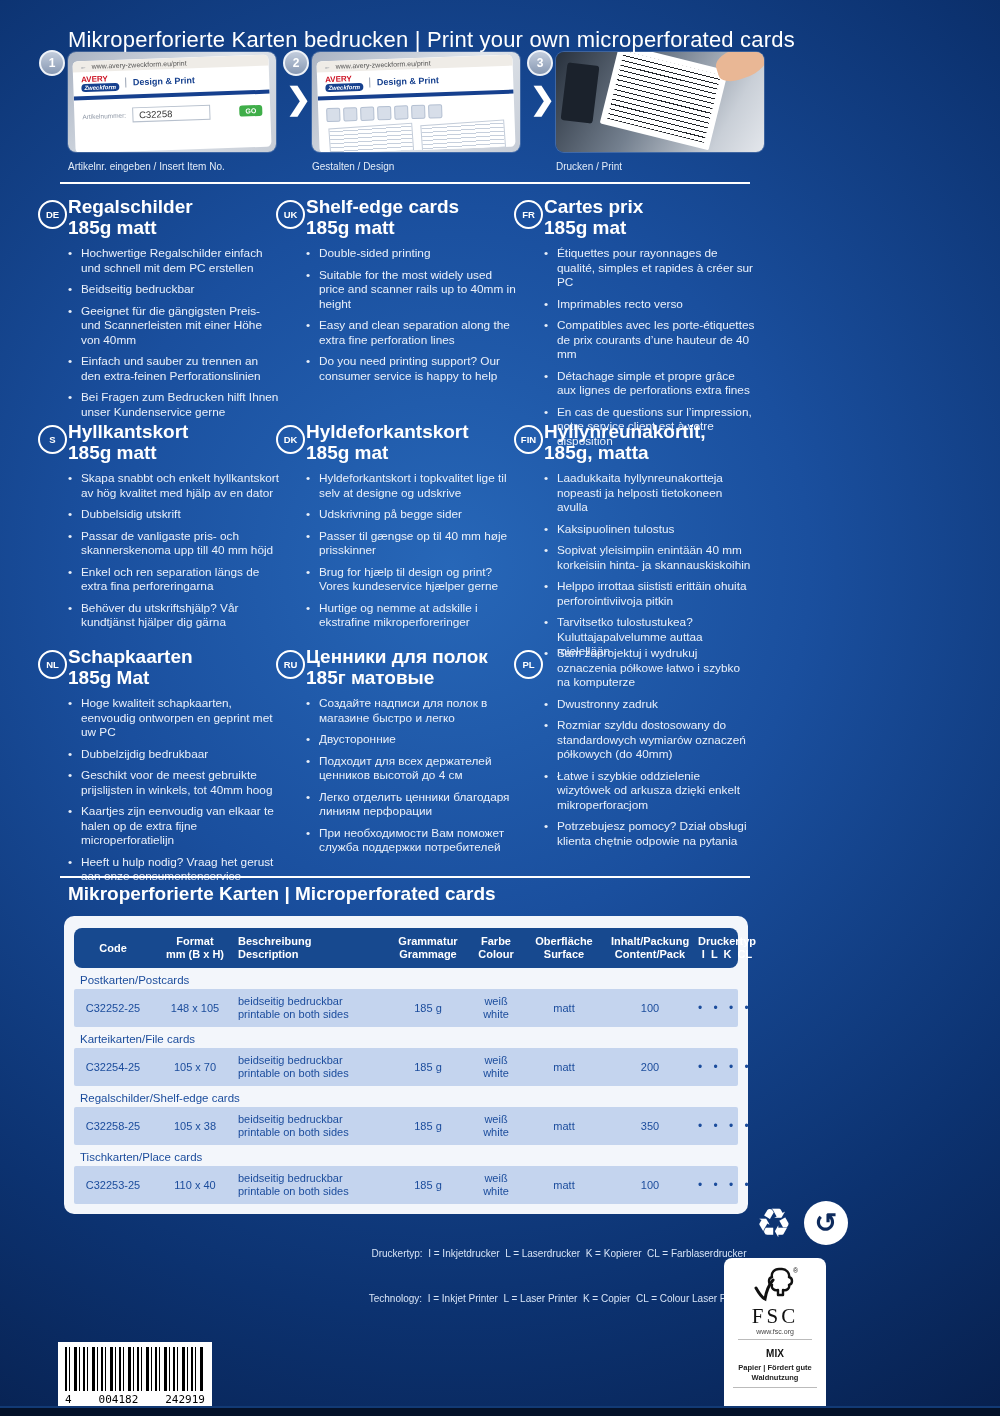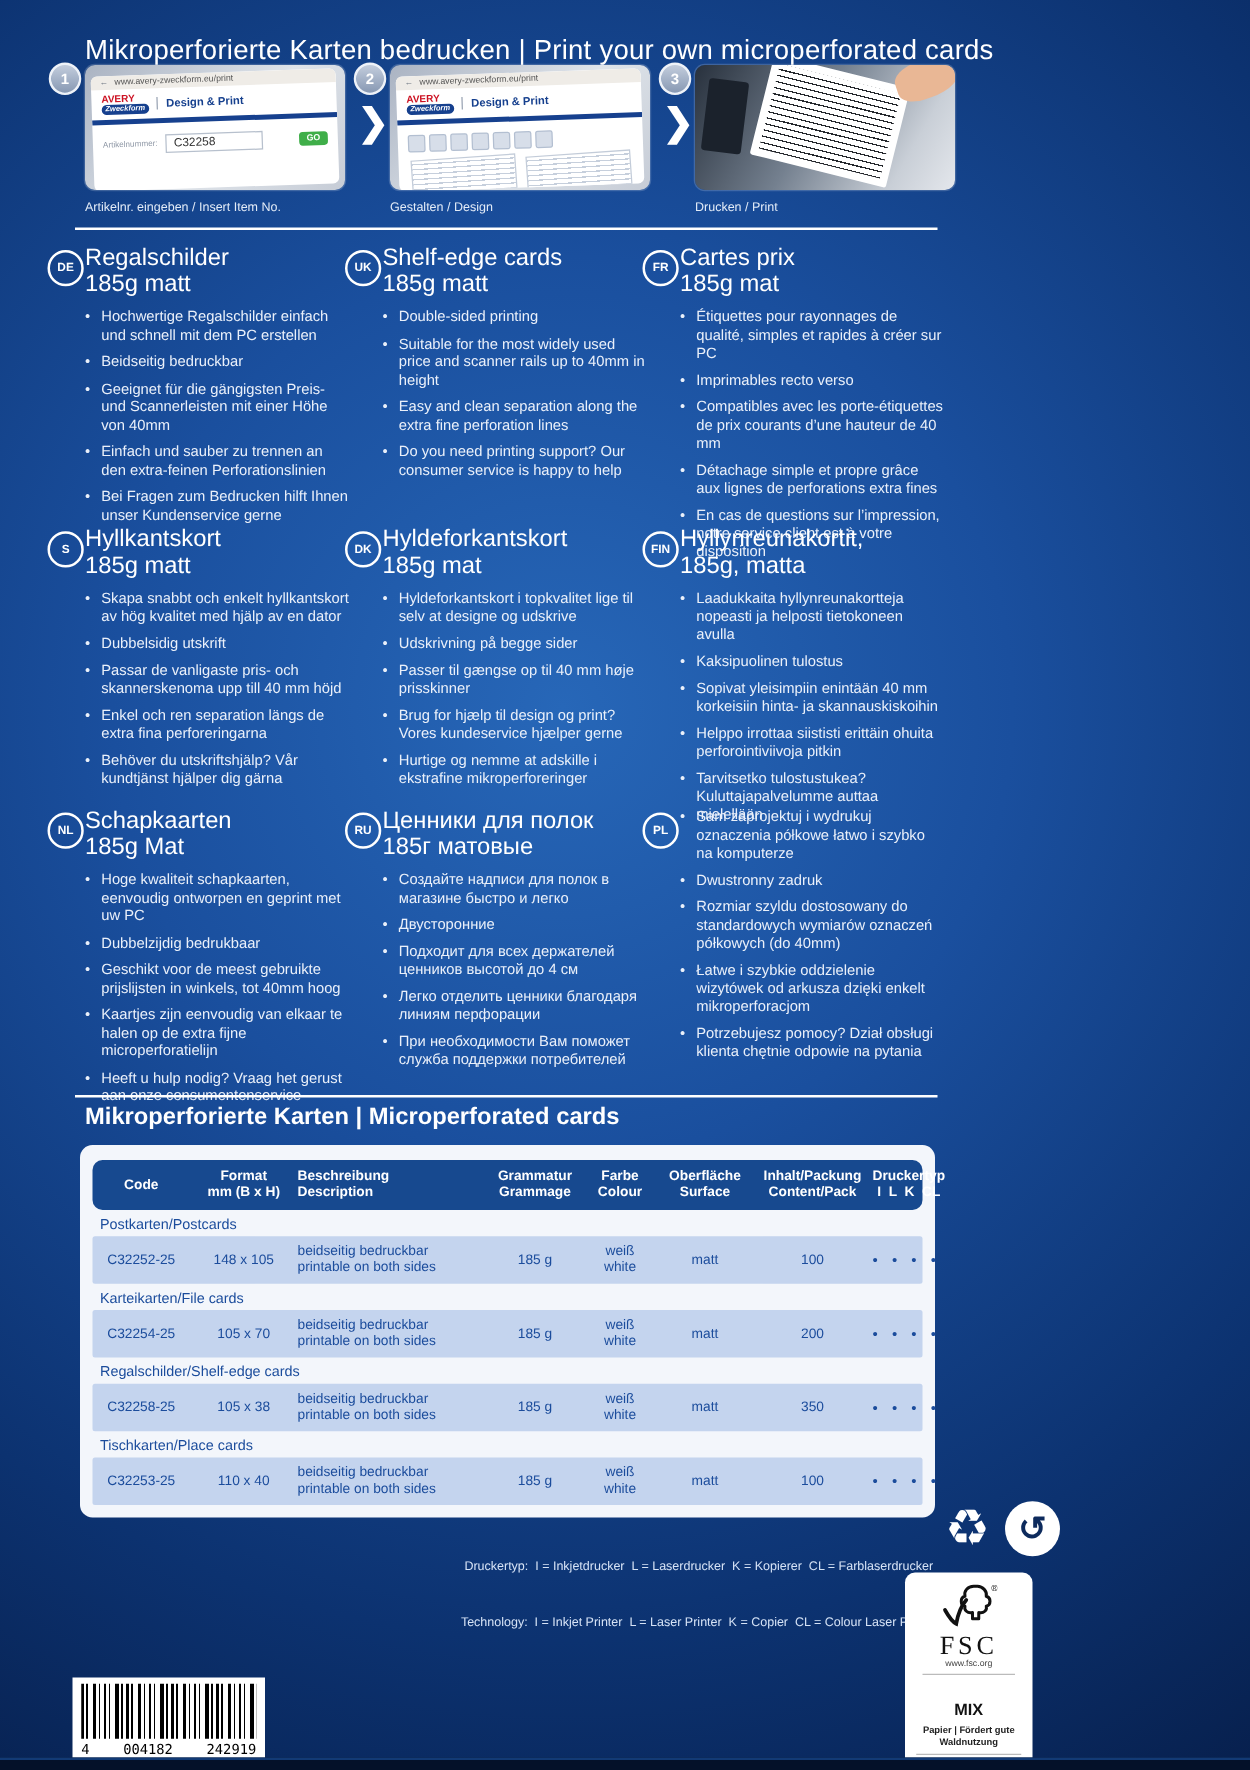--- a/index.html
+++ b/index.html
@@ -42,21 +42,21 @@
     background-image:repeating-linear-gradient(0deg,#23262b 0 1px,#fff 1px 5px),repeating-linear-gradient(90deg,rgba(255,255,255,.75) 0 2px,rgba(255,255,255,0) 2px 11px);}
   .hand{position:absolute;right:-4px;top:-4px;width:52px;height:30px;background:#e9b795;border-radius:45% 55% 60% 40%;transform:rotate(-18deg);}
   .step-caption{margin-top:9px;color:#e2ebf7;font-size:10px;}
   
   .hline{position:absolute;left:60px;width:690px;height:2px;background:#fff;}
   
   .sections-grid{position:absolute;left:38px;top:196px;display:grid;grid-template-columns:repeat(3,238px);grid-auto-rows:225px;}
   .lang-section{position:relative;padding-left:30px;box-sizing:border-box;}
   .badge{position:absolute;left:0;top:4px;width:25px;height:25px;border:2px solid #fff;border-radius:50%;color:#fff;
     font-weight:bold;font-size:9.5px;display:flex;align-items:center;justify-content:center;}
-  .sec-title{font-size:19px;font-weight:normal;color:#fff;line-height:21px;margin:0 0 8px;}
+  .sec-title{font-size:19px;font-weight:bold;color:#fff;line-height:21px;margin:0 0 8px;}
   .bullets{list-style:none;margin:0;padding:0;width:212px;}
   .bullets li{position:relative;padding-left:13px;color:#eaf0fa;font-size:11.8px;line-height:14.5px;margin-bottom:7px;}
   .bullets li::before{content:"•";position:absolute;left:0;top:0;}
   
   .table-title{position:absolute;left:68px;top:883px;color:#fff;font-size:19px;font-weight:bold;margin:0;}
   .table-card{position:absolute;left:64px;top:916px;width:684px;box-sizing:border-box;background:#f3f6fb;border-radius:10px;
     padding:12px 10px 10px;--cols:78px 86px 152px 76px 60px 76px 96px 1fr;}
   .thead{display:grid;grid-template-columns:var(--cols);background:#17498f;border-radius:8px;padding:7px 0;align-items:center;}
   .th{display:flex;flex-direction:column;justify-content:center;align-items:center;color:#fff;font-size:11px;font-weight:bold;line-height:13px;text-align:center;}
   .th div{white-space:pre;}
@@ -69,21 +69,21 @@
   
   .legend{position:absolute;left:368px;top:1216px;width:382px;text-align:center;color:#d6e3f6;font-size:10px;line-height:15px;white-space:pre-wrap;}
   .eco{position:absolute;left:756px;top:1200px;display:flex;gap:12px;align-items:center;}
   .recycle{font-size:40px;line-height:46px;color:#fff;}
   .green-dot{width:44px;height:44px;border-radius:50%;background:#fff;color:#0d2a5c;display:flex;align-items:center;justify-content:center;
     font-size:27px;font-weight:bold;}
   .fsc{position:absolute;left:724px;top:1258px;width:102px;box-sizing:border-box;background:#fff;border-radius:8px;padding:8px 6px 7px;text-align:center;}
   .fsc svg{display:block;margin:0 auto;}
   .fsc-name{font-family:"Liberation Serif",serif;font-size:21px;letter-spacing:3px;color:#111;line-height:21px;}
   .fsc-url{font-size:7px;color:#444;padding-bottom:4px;border-bottom:1px solid #bbb;margin:1px 8px 4px;}
-  .fsc-mix{font-size:13px;font-weight:bold;color:#111;margin:20px 0 4px;}
+  .fsc-mix{font-size:10px;font-weight:bold;color:#111;margin:8px 0 4px;}
   .fsc-desc{font-size:7.5px;font-weight:bold;color:#222;line-height:9.5px;margin-bottom:5px;}
   .fsc-cert{font-size:9.5px;font-weight:bold;color:#111;border-top:1px solid #bbb;padding-top:21px;margin:0 3px;}
   .barcode{position:absolute;left:58px;top:1342px;width:154px;height:70px;box-sizing:border-box;background:#fff;padding:5px 7px 2px;}
   .bars{height:44px;background:repeating-linear-gradient(90deg,#000 0 2px,#fff 2px 4px,#000 4px 5px,#fff 5px 9px,#000 9px 12px,#fff 12px 14px,#000 14px 15px,#fff 15px 18px);}
   .bar-digits{display:flex;justify-content:space-between;font-family:"DejaVu Sans Mono",monospace;font-size:11px;color:#000;padding-top:2px;}
   .bottom-strip{position:absolute;left:0;bottom:0;width:100%;height:8px;background:#041129;border-top:2px solid #123a75;}
 </style>
 </head>
 <body>
 

